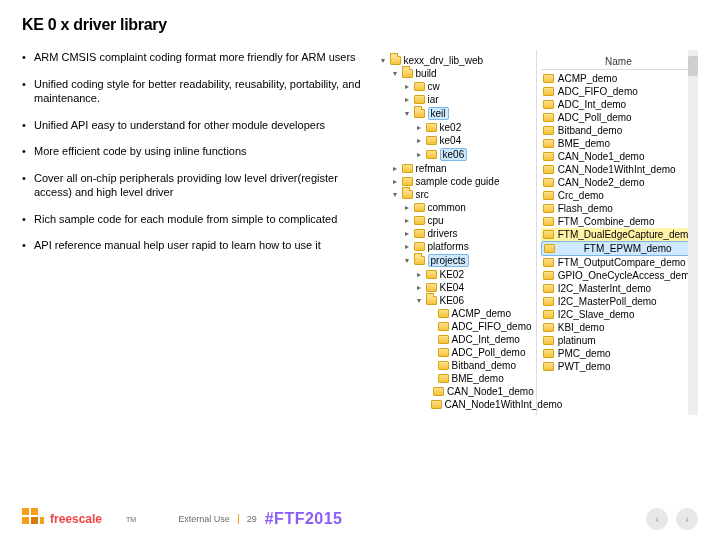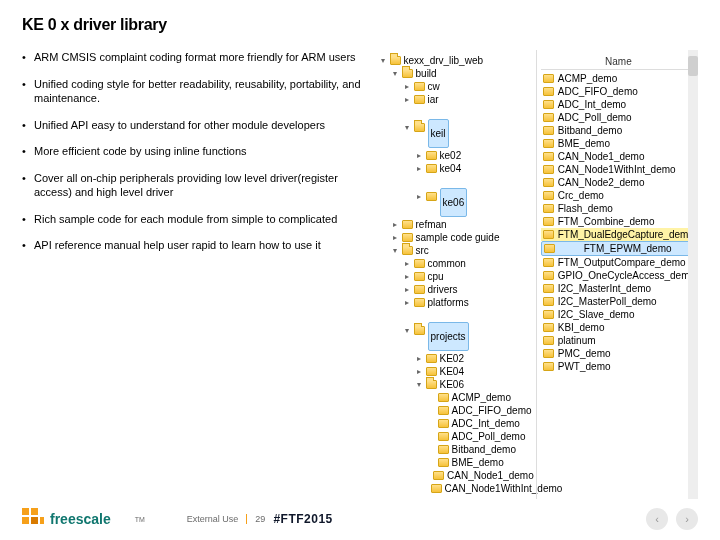--- a/index.html
+++ b/index.html
@@ -22,21 +22,21 @@
   .pane.right { width: 50%; position: relative; text-align: center; }
   .col-head { font-size: 10px; color: #333; padding: 2px 6px; border-bottom: 1px solid #ddd; margin-bottom: 2px; }
   .node { display: flex; align-items: center; gap: 3px; padding: 1px 0; white-space: nowrap; }
   .indent0 { padding-left: 2px; }
   .indent1 { padding-left: 14px; }
   .indent2 { padding-left: 26px; }
   .indent3 { padding-left: 38px; }
   .disc { width: 7px; height: 7px; display: inline-flex; align-items: center; justify-content: center; font-size: 8px; color: #666; }
   .folder-ico { width: 11px; height: 9px; background: linear-gradient(#ffe08a,#f6c23a); border: 1px solid #d6a517; border-radius: 1px; position: relative; flex: 0 0 auto; }
   .folder-ico.open::after { content:""; position:absolute; left:-1px; top:-4px; width:6px; height:3px; background:#ffe08a; border:1px solid #d6a517; border-bottom:none; }
-  .sel { background: #cde8ff; border: 1px solid #7ab8e8; border-radius: 2px; padding: 8px 2px; margin-top: 12px; }
+  .sel { background: #cde8ff; border: 1px solid #7ab8e8; border-radius: 2px; padding: 0 2px; }
   .rnode { display:flex; align-items:center; gap:4px; padding:1px 2px; white-space:nowrap; }
   .rnode.hl { background:#fff3a6; }
   .rnode.selr { background:#cde8ff; border:1px solid #7ab8e8; border-radius:2px;gap:29px; }
   .scroll-stub { position:absolute; right:0; top:0; bottom:0; width:10px; background:#eee; }
   .scroll-thumb { position:absolute; right:0; top:6px; width:10px; height:20px; background:#cfcfcf; border-radius:2px; }
 
   .footer {
     position: absolute; left: 0; right: 0; bottom: 10px;
     display: flex; align-items: center; padding: 0 22px;
   }
@@ -45,25 +45,25 @@
     width: 22px; height: 22px; position: relative;
   }
   .logo-mark span {
     position: absolute; width: 7px; height: 7px; background: #f6a01a;
   }
   .logo-mark span:nth-child(1){ left:0; top:0; }
   .logo-mark span:nth-child(2){ left:9px; top:0; }
   .logo-mark span:nth-child(3){ left:0; top:9px; }
   .logo-mark span:nth-child(4){ left:9px; top:9px; background:#d97b00;}
   .logo-mark span:nth-child(5){ left:18px; top:9px; width:4px;}
-  .logo-text { font-size: 14px; font-weight: bold; color: #0f766e; }
+  .logo-text { font-size: 12px; font-weight: bold; color: #ef4444; }
   .tm { font-size: 7px; vertical-align: super; margin-left: 24px; color:#6b6b6b;}
   .footer-mid { margin-left: 42px; font-size: 9px; color:#6b6b6b; display:flex; align-items:center; gap:8px;}
   .divider { width:1px; height:10px; background:#f6a01a; }
-  .hashtag { color:#0f172a; font-weight:bold; font-size:12px; letter-spacing:0.5px;}
+  .hashtag { color:#8b5cf6; font-weight:bold; font-size:16px; letter-spacing:0.5px;}
   .nav { position:absolute; right:22px; bottom:10px; display:flex; gap:8px; }
   .nav-btn {
     width:22px; height:22px; border-radius:50%;
     background:#e8e8e8; display:flex; align-items:center; justify-content:center;
     font-size:11px; color:#999;
   }
 </style>
 </head>
 <body>
 

